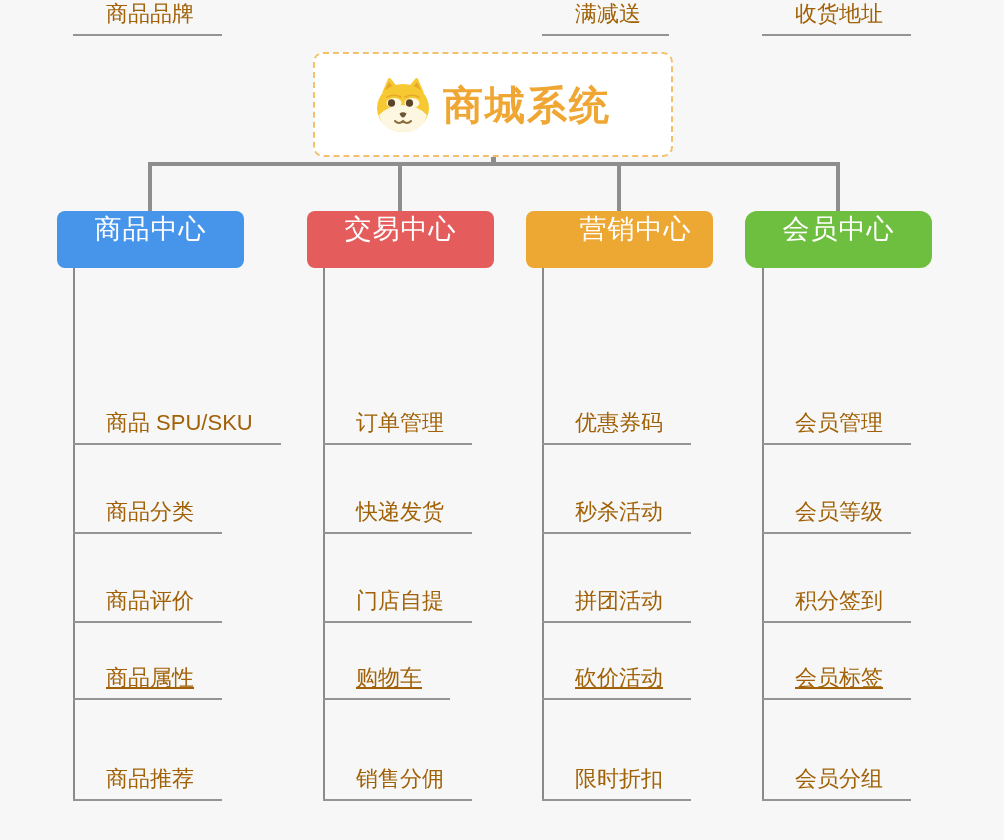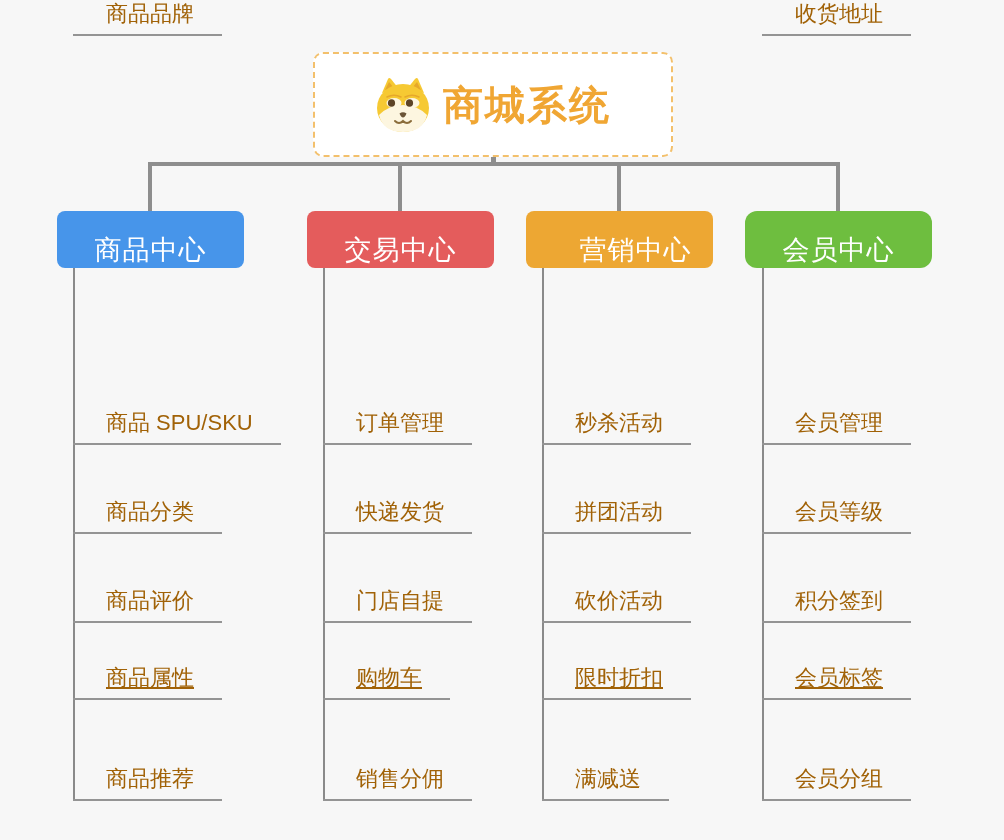--- a/index.html
+++ b/index.html
@@ -48,21 +48,21 @@
   .conn-drop-3     { left: 617px; top: 162px; width: 4px;  height: 49px; }
   .conn-drop-4     { left: 836px; top: 162px; width: 4px;  height: 49px; }
 
   
   .branch-box {
     position: absolute;
     top: 211px;
     width: 187px; height: 57px;
     border-radius: 8px;
     display: flex;
-    align-items: flex-end;
+    align-items: flex-start;
     justify-content: center;
     color: #ffffff;
     font-size: 27px;
     letter-spacing: 1px;
     cursor: pointer;
   }
   .branch-1 { left: 57px;  }
   .branch-2 { left: 307px; }
   .branch-3 { left: 526px; }
   .branch-4 { left: 745px; }
@@ -162,20 +162,21 @@
     <div class="trunk"></div>
     <div class="leaf">订单管理</div>
     <div class="leaf">快递发货</div>
     <div class="leaf">门店自提</div>
     <div class="leaf">购物车</div>
     <div class="leaf">销售分佣</div>
   </div>
 
   <div class="column column-3">
     <div class="trunk"></div>
+    <div class="leaf">优惠券码</div>
     <div class="leaf">秒杀活动</div>
     <div class="leaf">拼团活动</div>
     <div class="leaf">砍价活动</div>
     <div class="leaf">限时折扣</div>
     <div class="leaf">满减送</div>
   </div>
 
   <div class="column column-4">
     <div class="trunk"></div>
     <div class="leaf">会员管理</div>

